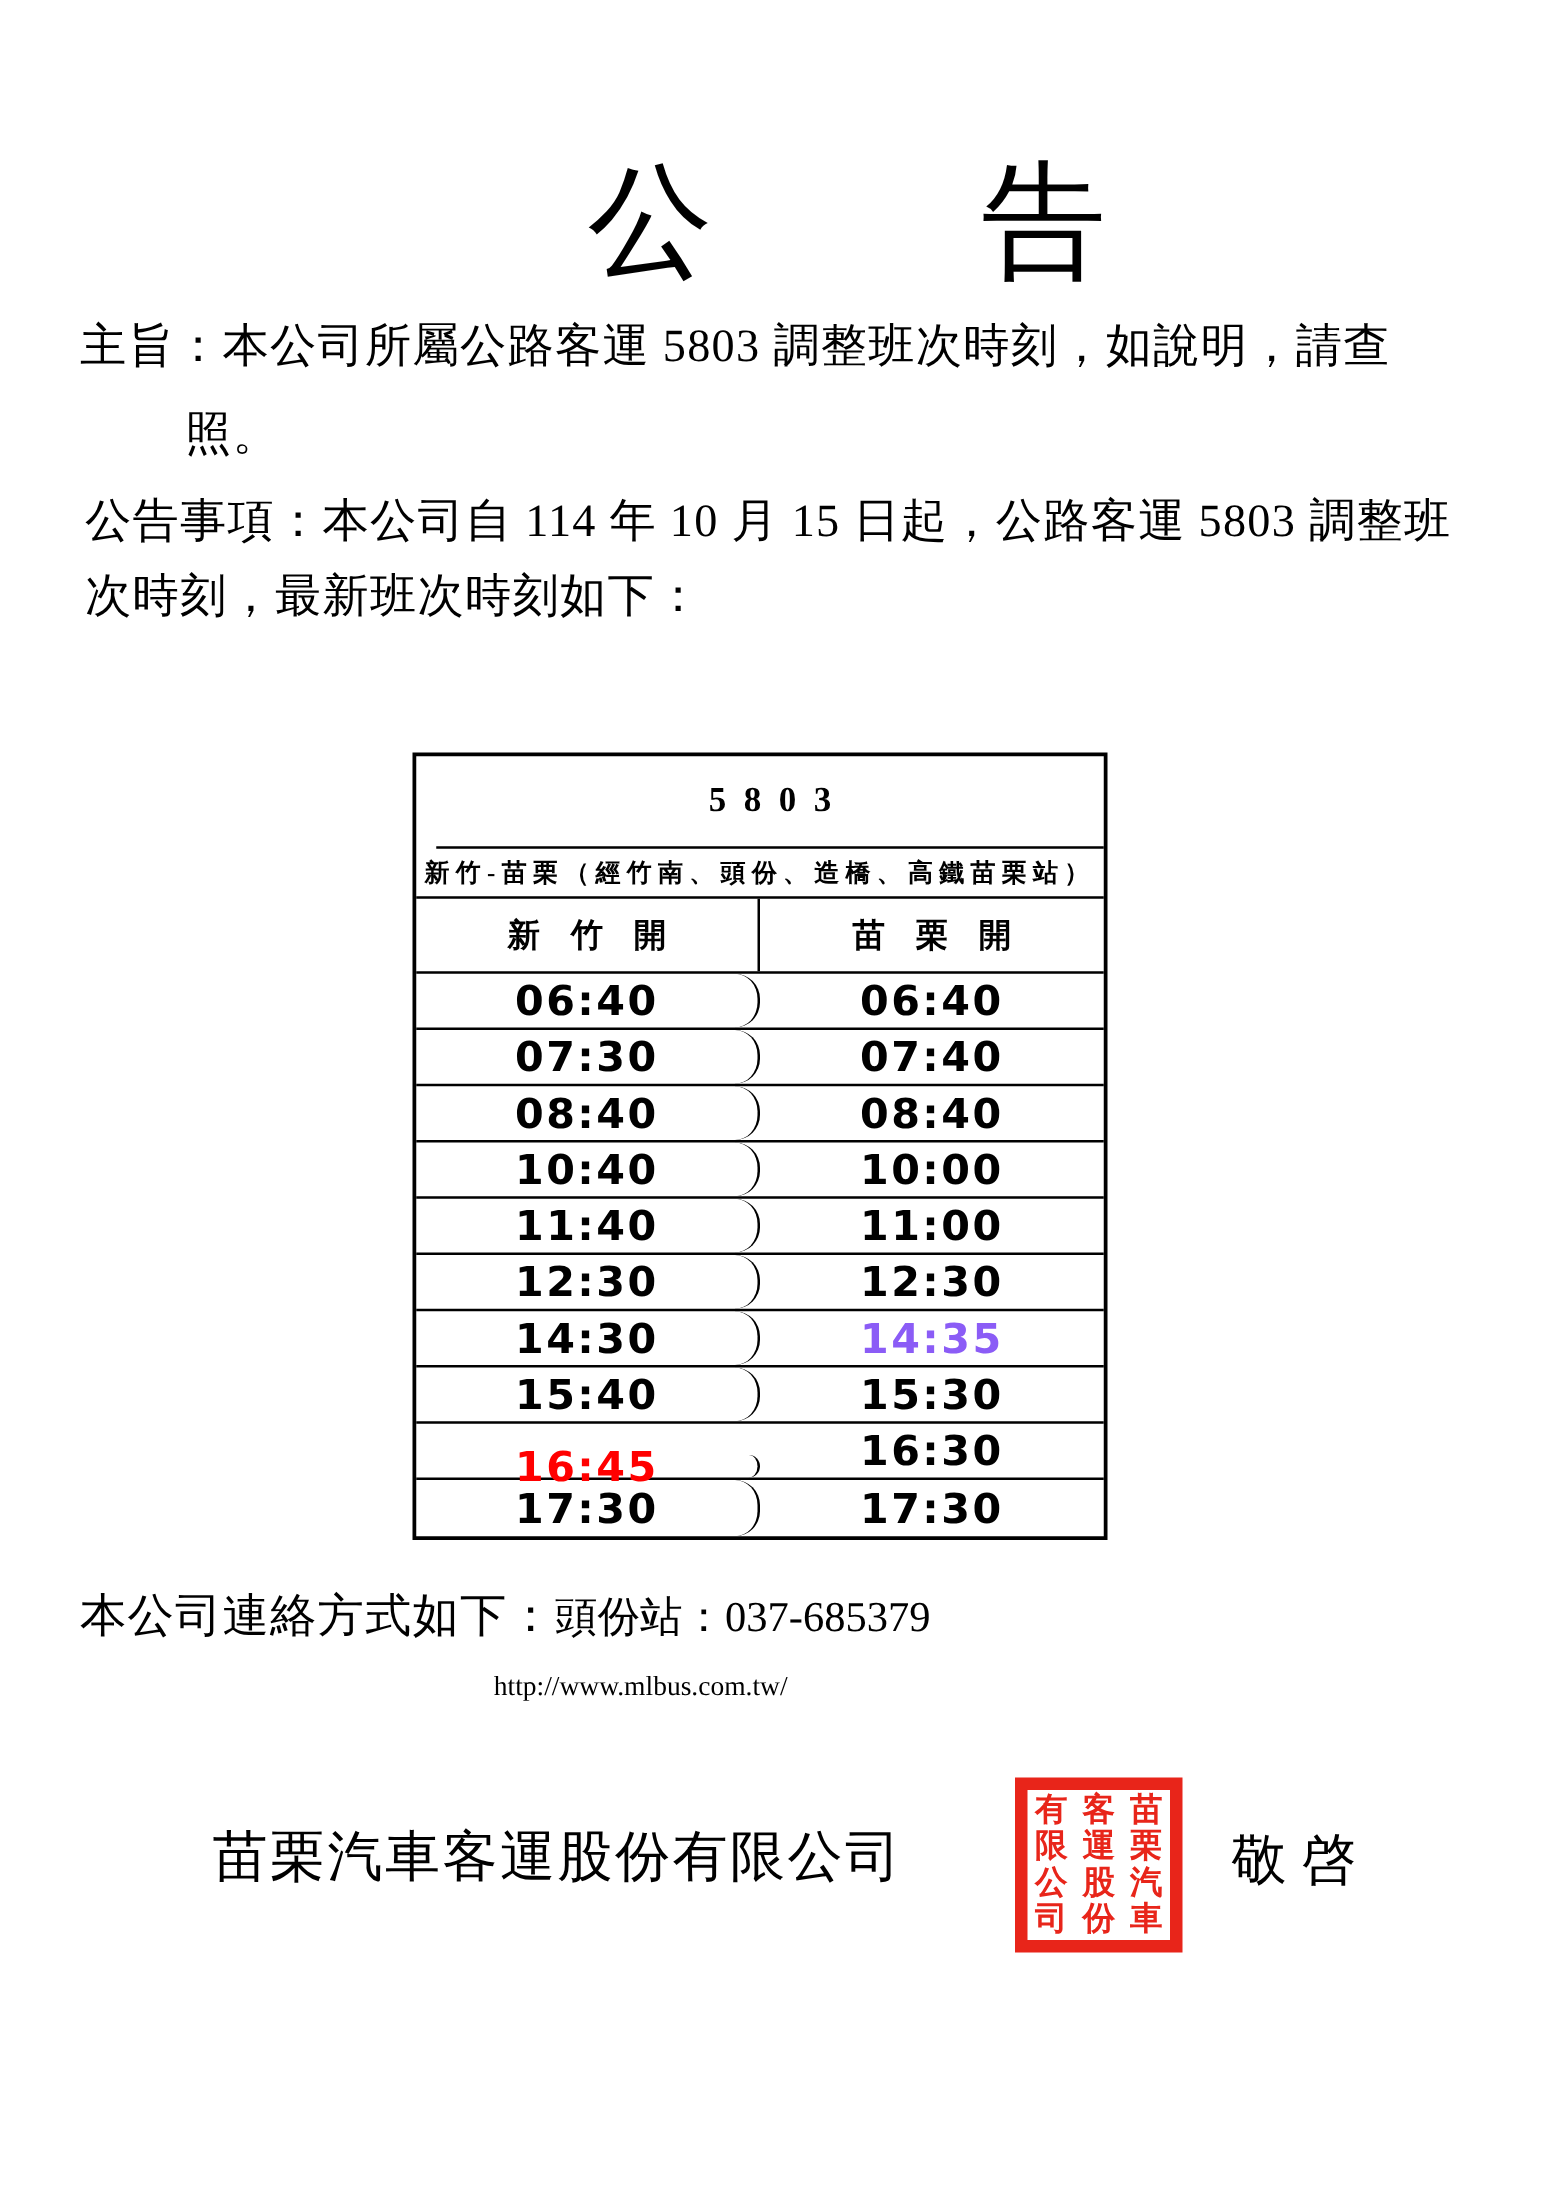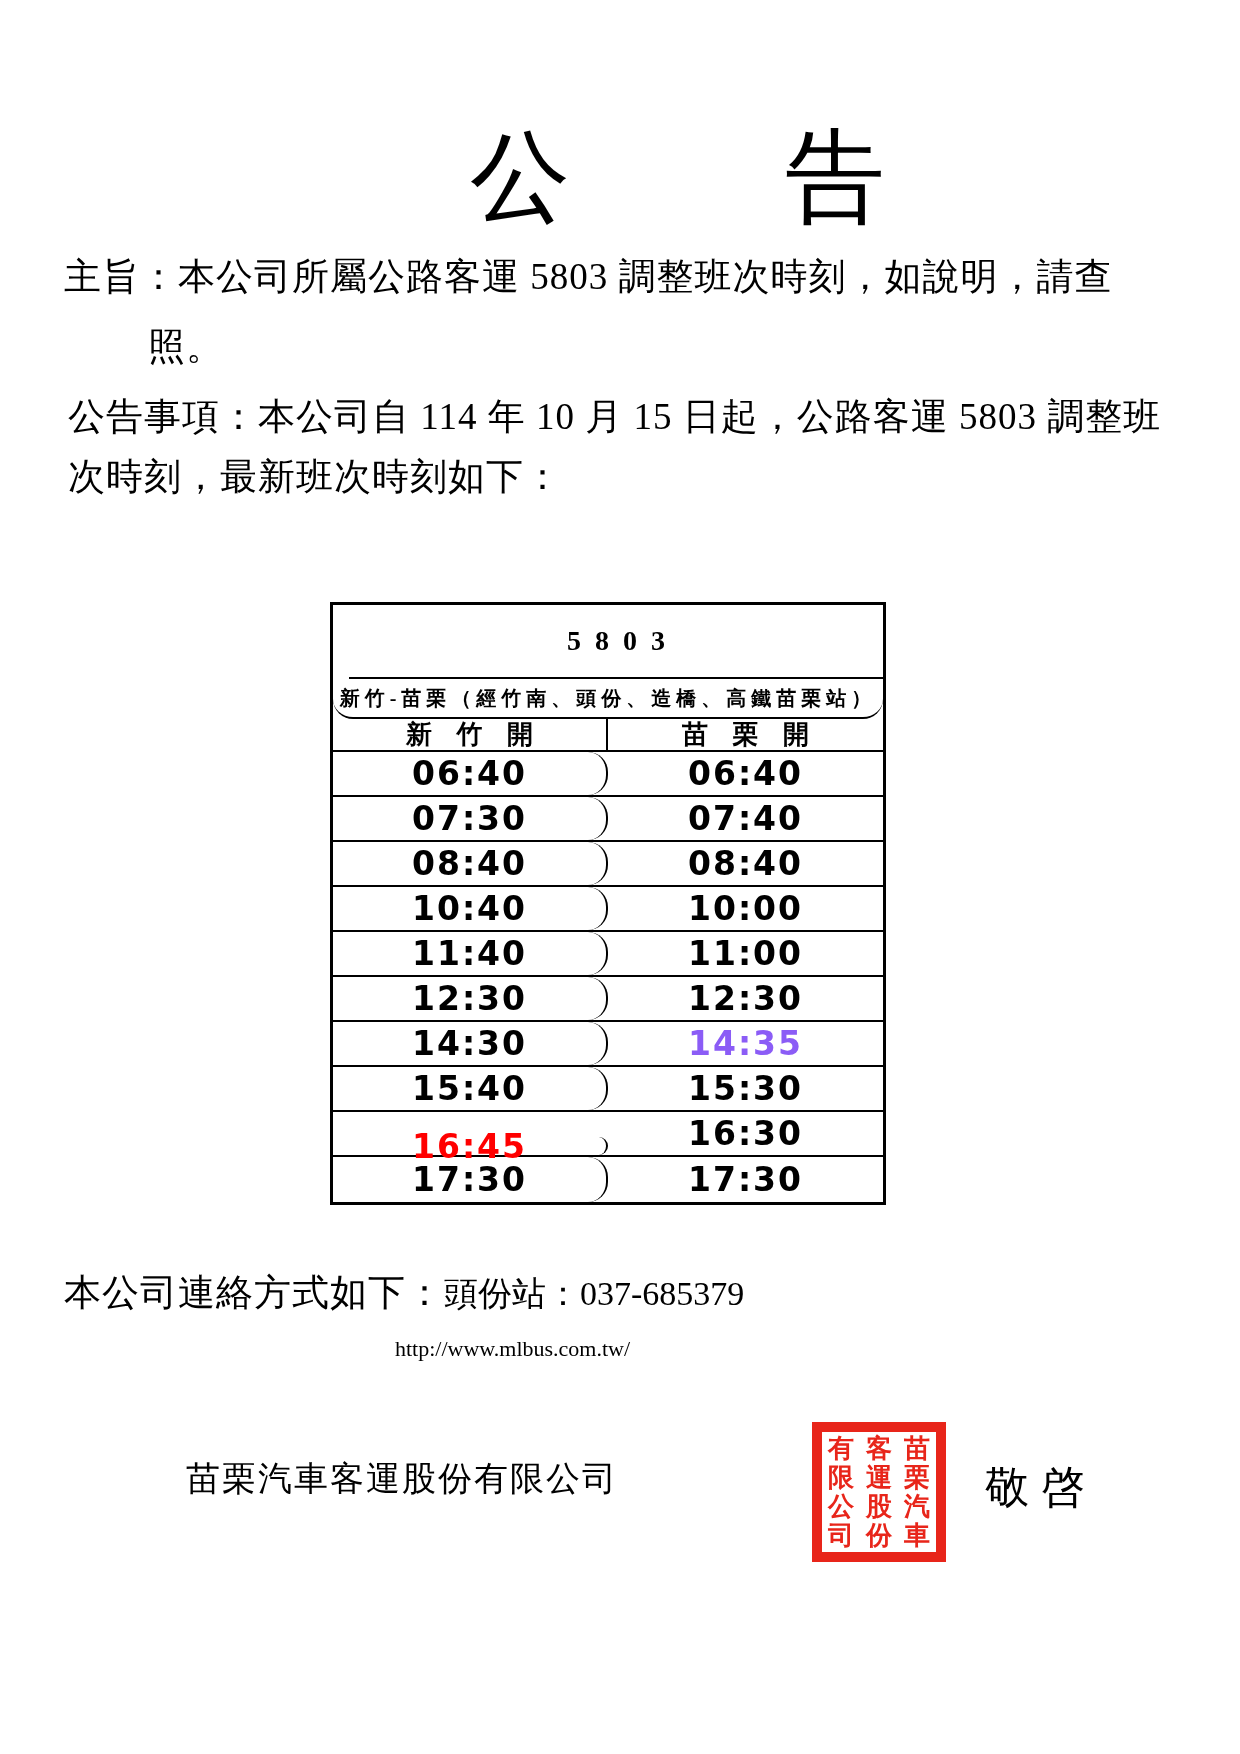--- a/index.html
+++ b/index.html
@@ -36,24 +36,23 @@
     height: 74px; border-bottom: 2px solid #000;
     display: flex; align-items: center; justify-content: center;
     font-size: 28px; font-weight: bold; letter-spacing: 14px;
     padding-left: 14px; font-family: "Liberation Serif", serif; margin-left: 16px;
   }
   .tt-route {
     height: 40px; border-bottom: 2px solid #000;
     display: flex; align-items: center; justify-content: center;
     font-size: 20px; font-weight: bold; letter-spacing: 5px;
     white-space: nowrap;
-    border-radius: 20px;
   }
   .tt-cols, .tt-row { display: flex; }
-  .tt-cols { height: 33px; border-bottom: 2px solid #000; }
+  .tt-cols { height: 60px; border-bottom: 2px solid #000; }
   .tt-cols .cell {
     font-size: 26px; font-weight: bold; letter-spacing: 9px; padding-left: 9px;
   }
   .tt-row { height: 45px; border-bottom: 2px solid #000; }
   .tt-row:last-child { border-bottom: none; }
   .cell {
     flex: 1 1 50%;
     display: flex; align-items: center; justify-content: center;
   }
   .cell.left { border-right: 2px solid #000; }
@@ -62,21 +61,21 @@
     font-weight: 800; font-size: 33px; letter-spacing: 2px; border-radius: 20px;
   }
 
   
   .contact { position: absolute; top: 1268px; left: 64px; white-space: nowrap; }
   .contact .lbl { font-size: 37px; letter-spacing: 1px; }
   .contact .stn { font-size: 34px; }
   .website { position: absolute; top: 1336px; left: 395px; font-size: 22px; }
 
   
-  .company { position: absolute; top: 1456px; left: 186px; font-size: 34px; letter-spacing: 2px; white-space: nowrap; font-family: Liberation Serif, serif; }
+  .company { position: absolute; top: 1456px; left: 170px; font-size: 44px; letter-spacing: 2px; white-space: nowrap; font-family: Liberation Serif, serif; }
   .closing { position: absolute; top: 1458px; left: 985px; font-size: 44px; letter-spacing: 12px; white-space: nowrap; }
 
   
   .stamp {
     position: absolute; top: 1422px; left: 812px;
     width: 134px; height: 140px;
     border: 10px solid #e8251a; background: #fff;
     display: flex; flex-direction: row;
     align-items: center; justify-content: center;
   }

